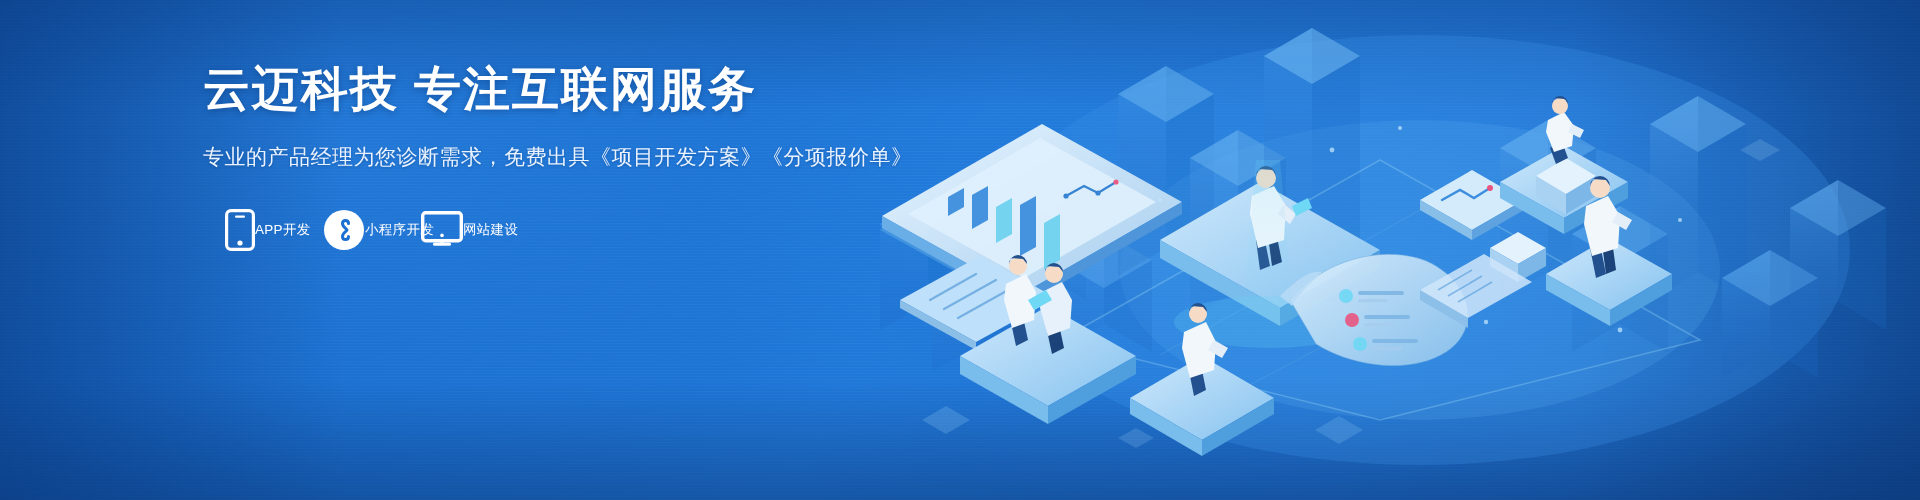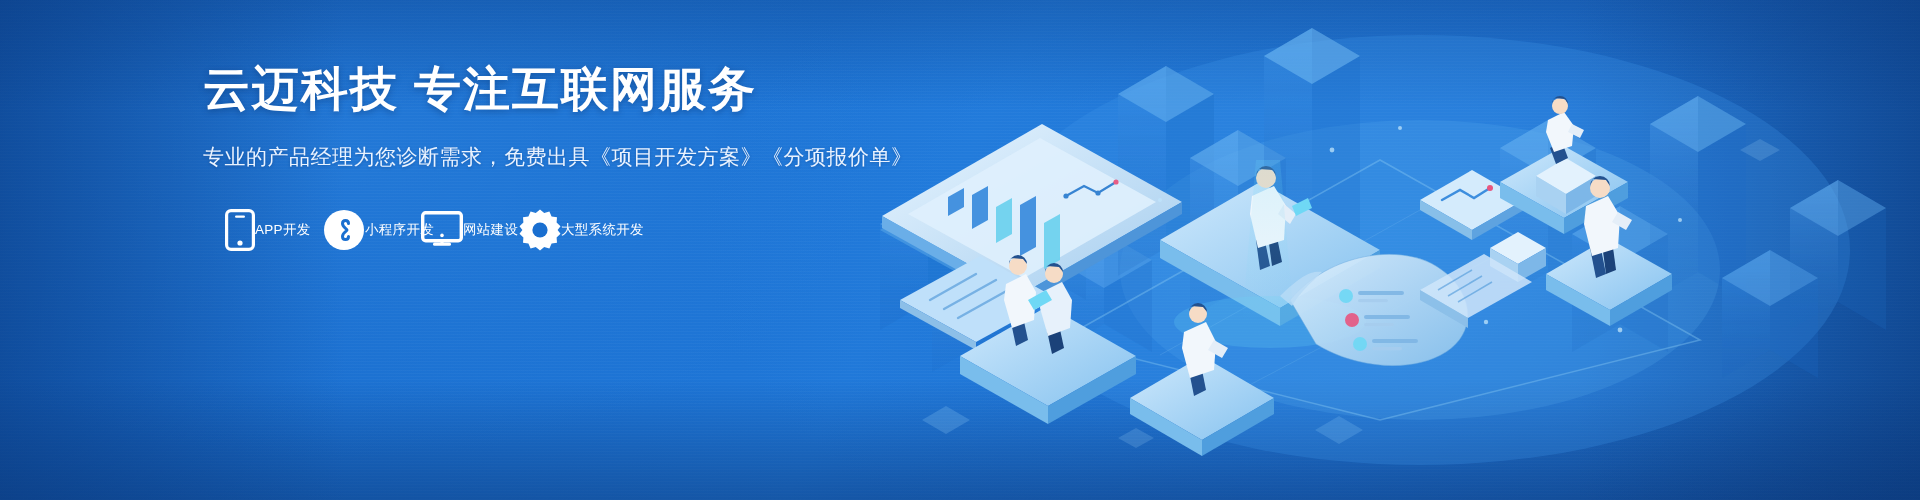--- a/index.html
+++ b/index.html
@@ -409,29 +409,16 @@
           <svg width="42" height="38" viewBox="0 0 42 38" xmlns="http://www.w3.org/2000/svg">
             <rect x="1.7" y="1.7" width="38.6" height="28" rx="3" fill="none" stroke="#ffffff" stroke-width="3.4"></rect>
             <circle cx="21" cy="24.4" r="1.8" fill="#ffffff"></circle>
             <rect x="12" y="31.6" width="18" height="3.2" rx="1.6" fill="#ffffff"></rect>
             <rect x="19.4" y="29.8" width="3.2" height="3" fill="#ffffff"></rect>
           </svg>
         </span>
         <span class="svc-label">网站建设</span>
       </div>
 
-      <div class="service">
-        <span class="svc-icon">
-          <svg width="42" height="42" viewBox="0 0 42 42" xmlns="http://www.w3.org/2000/svg">
-            <path d="M21 0.5 L25.2 4.0 L30.4 2.6 L32.6 7.6 L38.0 8.2 L37.6 13.6
-                     L41.5 17.2 L38.6 21 L41.5 24.8 L37.6 28.4 L38.0 33.8 L32.6 34.4
-                     L30.4 39.4 L25.2 38.0 L21 41.5 L16.8 38.0 L11.6 39.4 L9.4 34.4
-                     L4.0 33.8 L4.4 28.4 L0.5 24.8 L3.4 21 L0.5 17.2 L4.4 13.6
-                     L4.0 8.2 L9.4 7.6 L11.6 2.6 L16.8 4.0 Z" fill="#ffffff"></path>
-            <circle cx="21" cy="21" r="7.6" fill="#1a6fd0"></circle>
-          </svg>
-        </span>
-        <span class="svc-label">大型系统开发</span>
-      </div>
 
     </div>
   </div>
 </div>
 
 </body></html>

